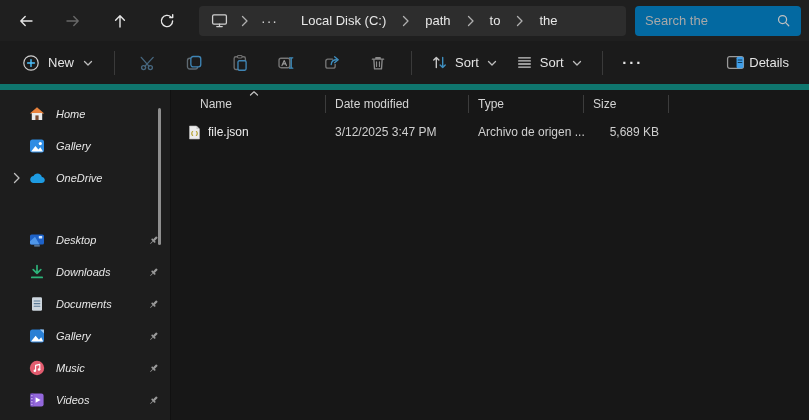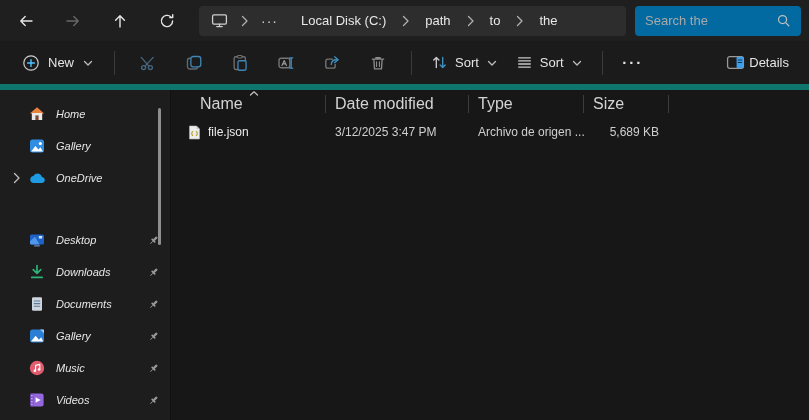--- a/index.html
+++ b/index.html
@@ -35,21 +35,21 @@
   .side-item { height:32px; display:flex; align-items:center; border-radius:4px; margin:0 4px; cursor:default; }
   .chev-slot { width:24px; display:flex; align-items:center; justify-content:center; flex:none; }
   .side-icon { width:18px; height:18px; margin-right:10px; display:flex; align-items:center; justify-content:center; flex:none; }
   .side-label { color:#e6e6e6; font-size:11px; flex:1; white-space:nowrap; overflow:hidden;font-style:italic; }
   .pin-slot { width:26px; display:flex; align-items:center; justify-content:center; flex:none; }
   .side-gap { height:30px; }
   .side-scrollthumb { position:absolute; left:158px; top:18px; width:3px; height:137px; background:#8f8f8f; border-radius:2px; }
 
   .main { flex:1; background:#171717; position:relative; }
   .hdr-row { display:flex; height:28px; align-items:stretch; }
-  .hdr-cell { position:relative; display:flex; align-items:center; color:#d4d4d4; font-size:16px; cursor:default; }
+  .hdr-cell { position:relative; display:flex; align-items:center; color:#d4d4d4; font-size:12px; cursor:default; }
   .hdr-cell .colsep { position:absolute; right:0; top:5px; bottom:5px; width:1px; background:#3c3c3c; }
   .hdr-name { width:155px; padding-left:29px; }
   .hdr-date { width:143px; padding-left:9px; }
   .hdr-type { width:115px; padding-left:9px; }
   .hdr-size { width:85px;  padding-left:9px; }
   .sort-asc { position:absolute; left:78px; top:0px; }
 
   .file-row { display:flex; height:28px; align-items:center; border-radius:3px; cursor:default; }
   .cell { font-size:12px; color:#cfcfcf; white-space:nowrap; overflow:hidden; }
   .cell-name { width:155px; padding-left:17px; display:flex; align-items:center; gap:7px; color:#ececec; }

